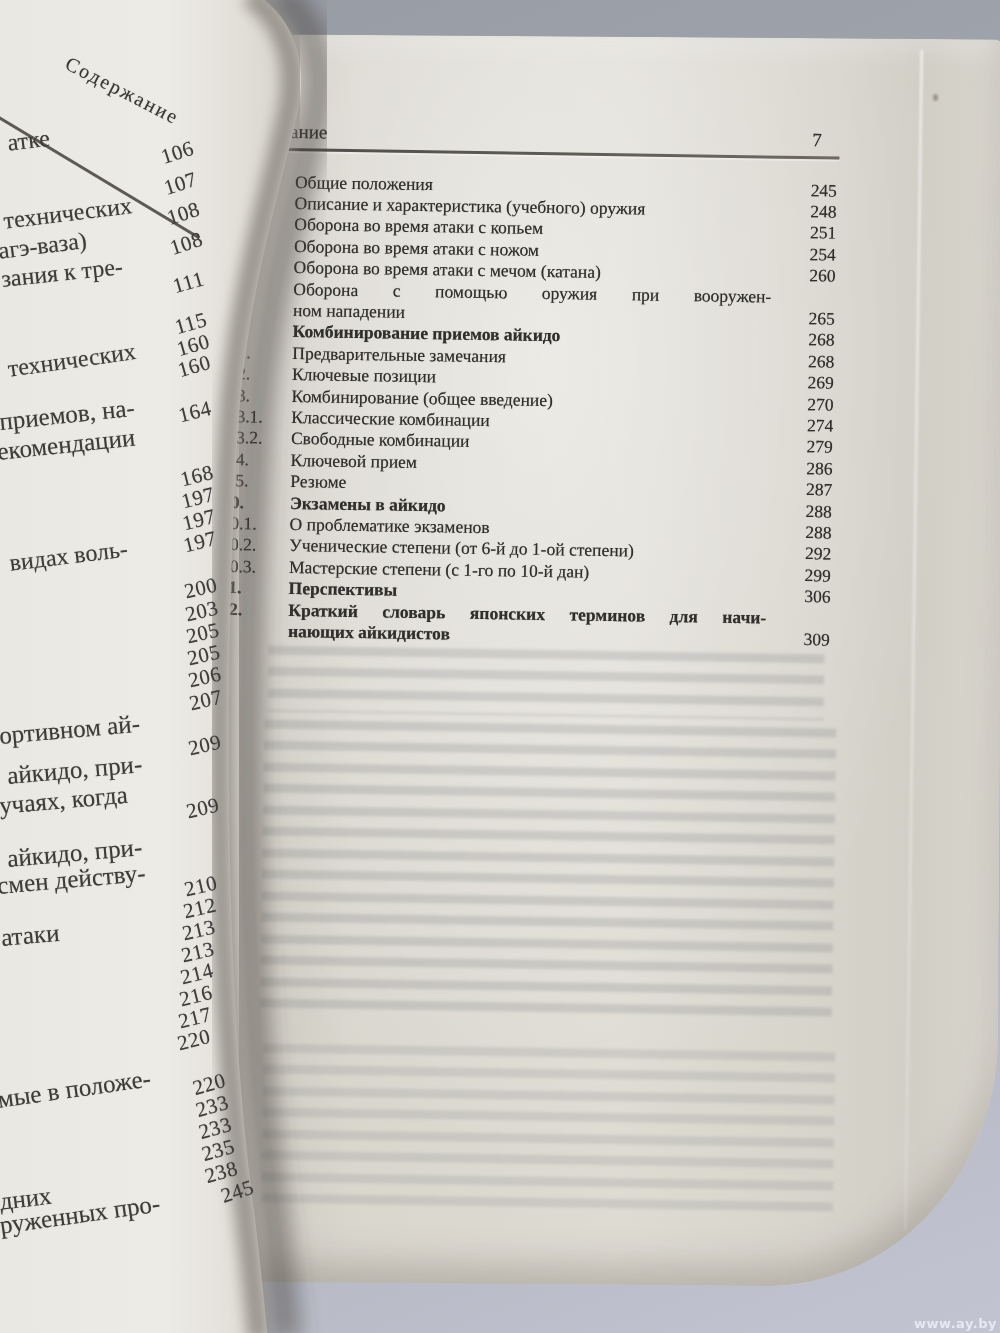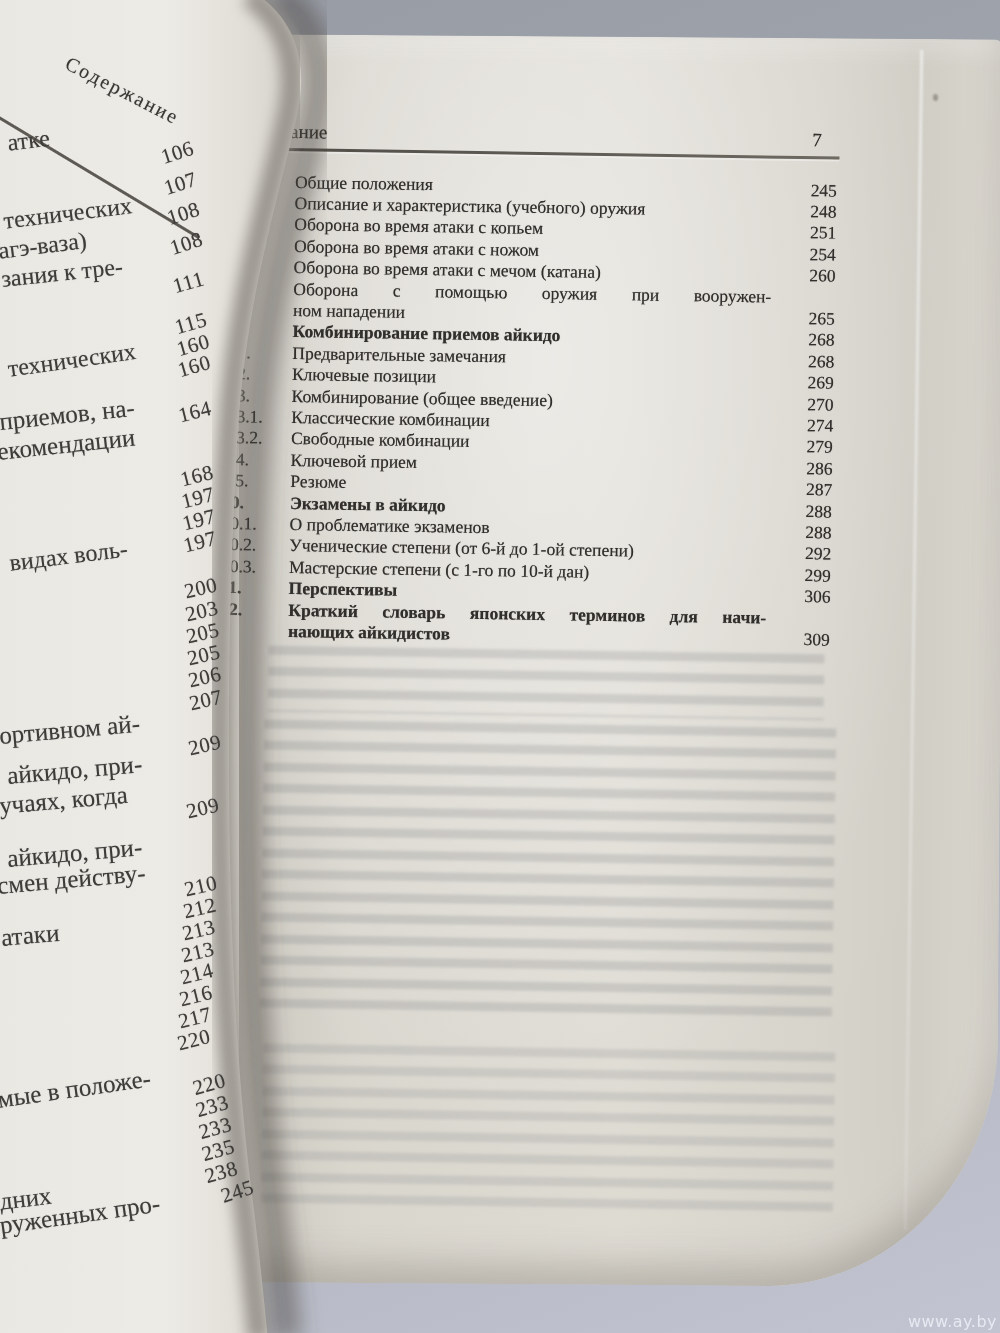--- a/index.html
+++ b/index.html
@@ -54,22 +54,22 @@
   .left-page-text{position:absolute;left:0;top:0;width:340px;height:1333px;
     color:#3e3c39;text-shadow:0 0 1px rgba(62,60,57,0.45);}
   .lp-frag,.lp-num{position:absolute;white-space:nowrap;transform-origin:0 0;}
   .lp-num{font-size:21px;letter-spacing:.5px;}
   .lp-header{position:absolute;left:72px;top:52px;font-size:20px;letter-spacing:2px;
     transform:rotate(27deg);transform-origin:0 0;color:#3a3834;}
   .lp-rule{position:absolute;left:-4px;top:114px;width:238px;height:3px;background:#5d5a54;
     transform:rotate(31deg);transform-origin:0 0;filter:blur(.5px);}
   
   .watermark{position:absolute;right:3px;bottom:2px;
-    font-family:"DejaVu Sans","Liberation Sans",sans-serif;font-size:16px;
-    color:rgba(237,240,247,0.85);letter-spacing:.5px;}
+    font-family:"DejaVu Sans","Liberation Sans",sans-serif;font-size:13px;
+    color:rgba(237,240,247,0.85);letter-spacing:.5px;font-weight:bold;}
 </style>
 </head>
 <body>
 
 <div class="scene">
 
   <div class="paper-right"></div>
   <div class="edge-seam"></div>
   <div class="speck"></div>
 

